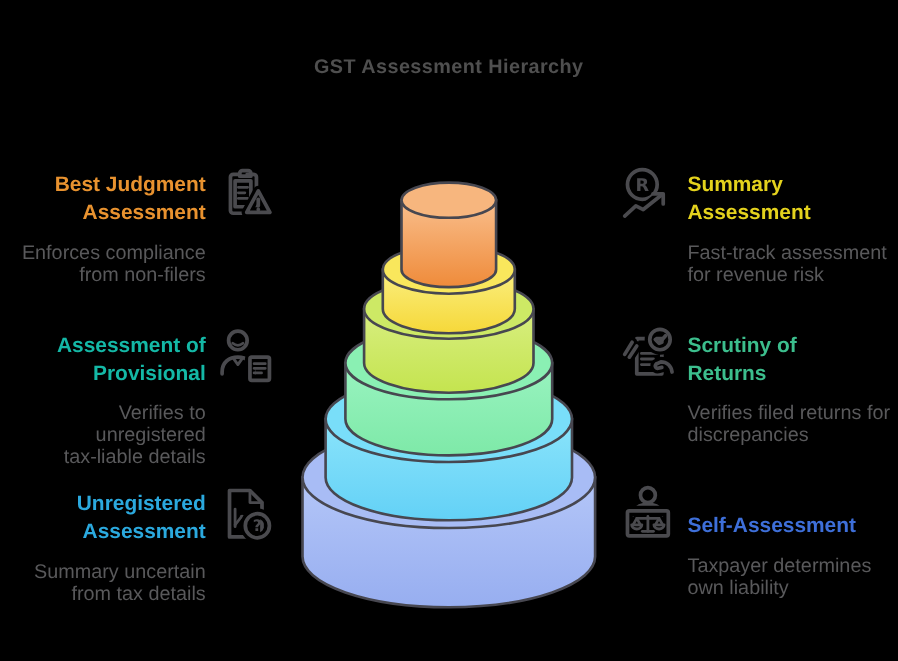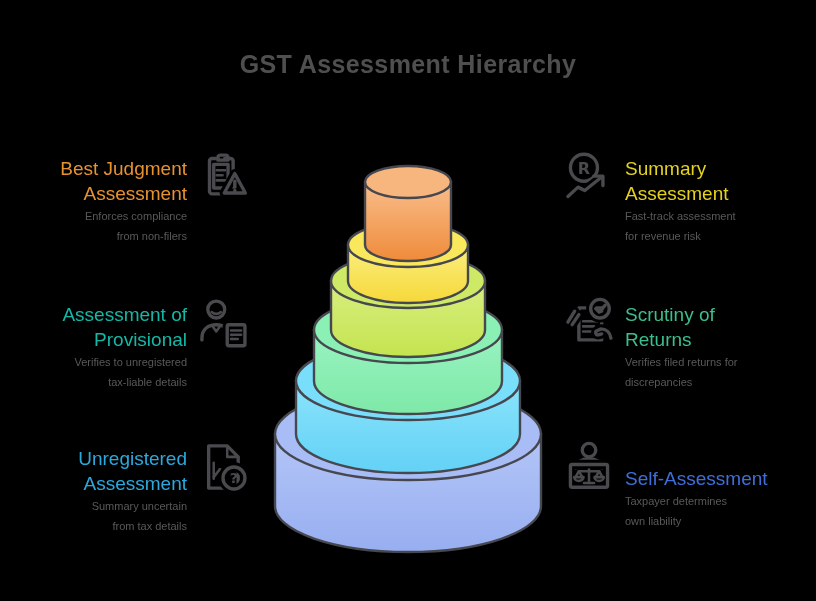--- a/index.html
+++ b/index.html
@@ -7,33 +7,33 @@
     width:816px;height:601px;
     background:#000;
     overflow:hidden;
     position:relative;
     font-family:"Liberation Sans", sans-serif;
   }
   .stage{position:absolute;inset:0;}
   .page-title{
     position:absolute;top:50px;left:0;right:0;
     margin:0;text-align:center;
-    font-size:25px;font-weight:700;letter-spacing:.4px;
+    font-size:18px;font-weight:700;letter-spacing:.4px;
     color:#4F4F4F;
   }
   .callout{position:absolute;display:flex;gap:9px;}
   .callout.left{right:566px;justify-content:flex-end;}
   .callout.right{left:562px;}
   .txt{padding-top:6px;}
   .callout.left .txt{width:176px;text-align:right;}
   .callout.right .txt{width:196px;text-align:left;}
   .txt.pt20{padding-top:26px;}
-  .heading{font-size:19px;font-weight:400;line-height:25px;}
+  .heading{font-size:19px;font-weight:700;line-height:25px;}
   .h-line{display:block;}
-  .desc{font-size:11px;line-height:20px;color:#59595B;}
+  .desc{margin-top:13px;font-size:18px;line-height:20px;color:#59595B;}
   .d-line{display:block;}
   .icon{width:54px;height:54px;flex:0 0 54px;}
   .ico{width:54px;height:54px;display:block;}
   .ico *{fill:none;stroke:#4A4A4E;stroke-width:4;stroke-linecap:round;stroke-linejoin:round;}
   .ico .halo{stroke:#000;stroke-width:11;}
   .ico .thin{stroke-width:3;}
   .ico .dot{fill:#4A4A4E;stroke:none;}
   .ico text{fill:#4A4A4E;stroke:none;font-family:"DejaVu Sans", sans-serif;font-weight:bold;text-anchor:middle;}
   .ico text.q{font-size:17px;}
   .ico text.r{font-size:19px;}

